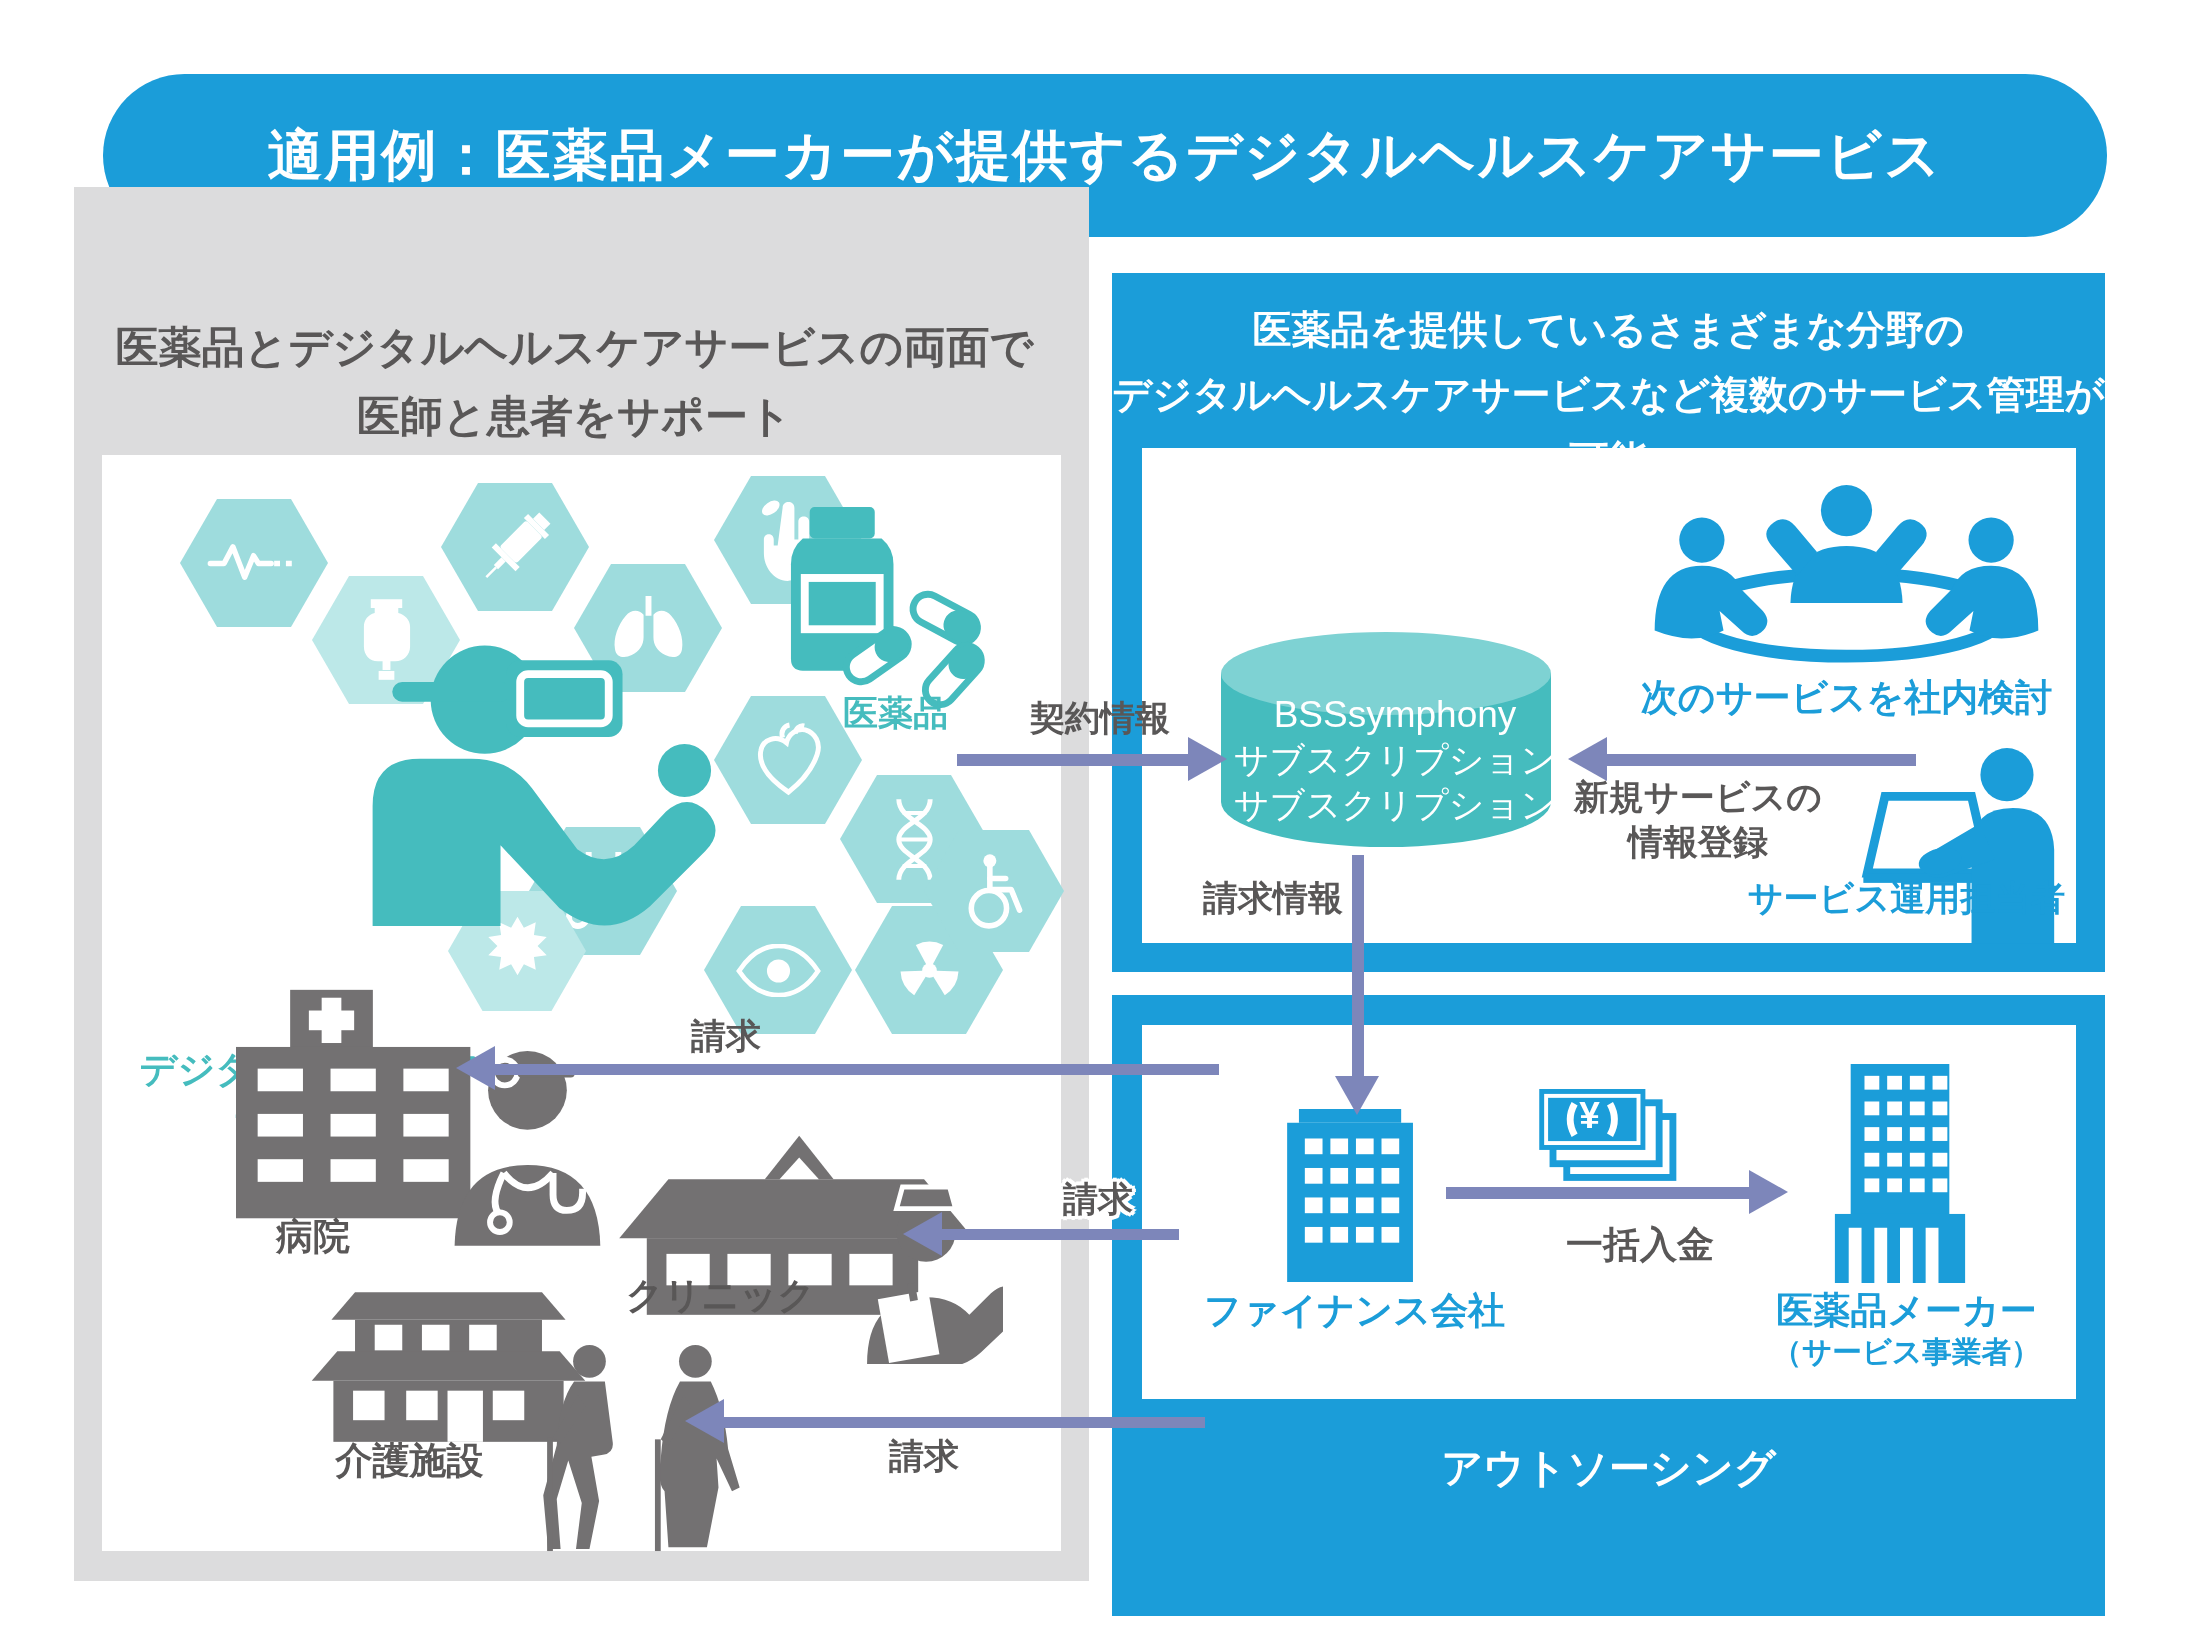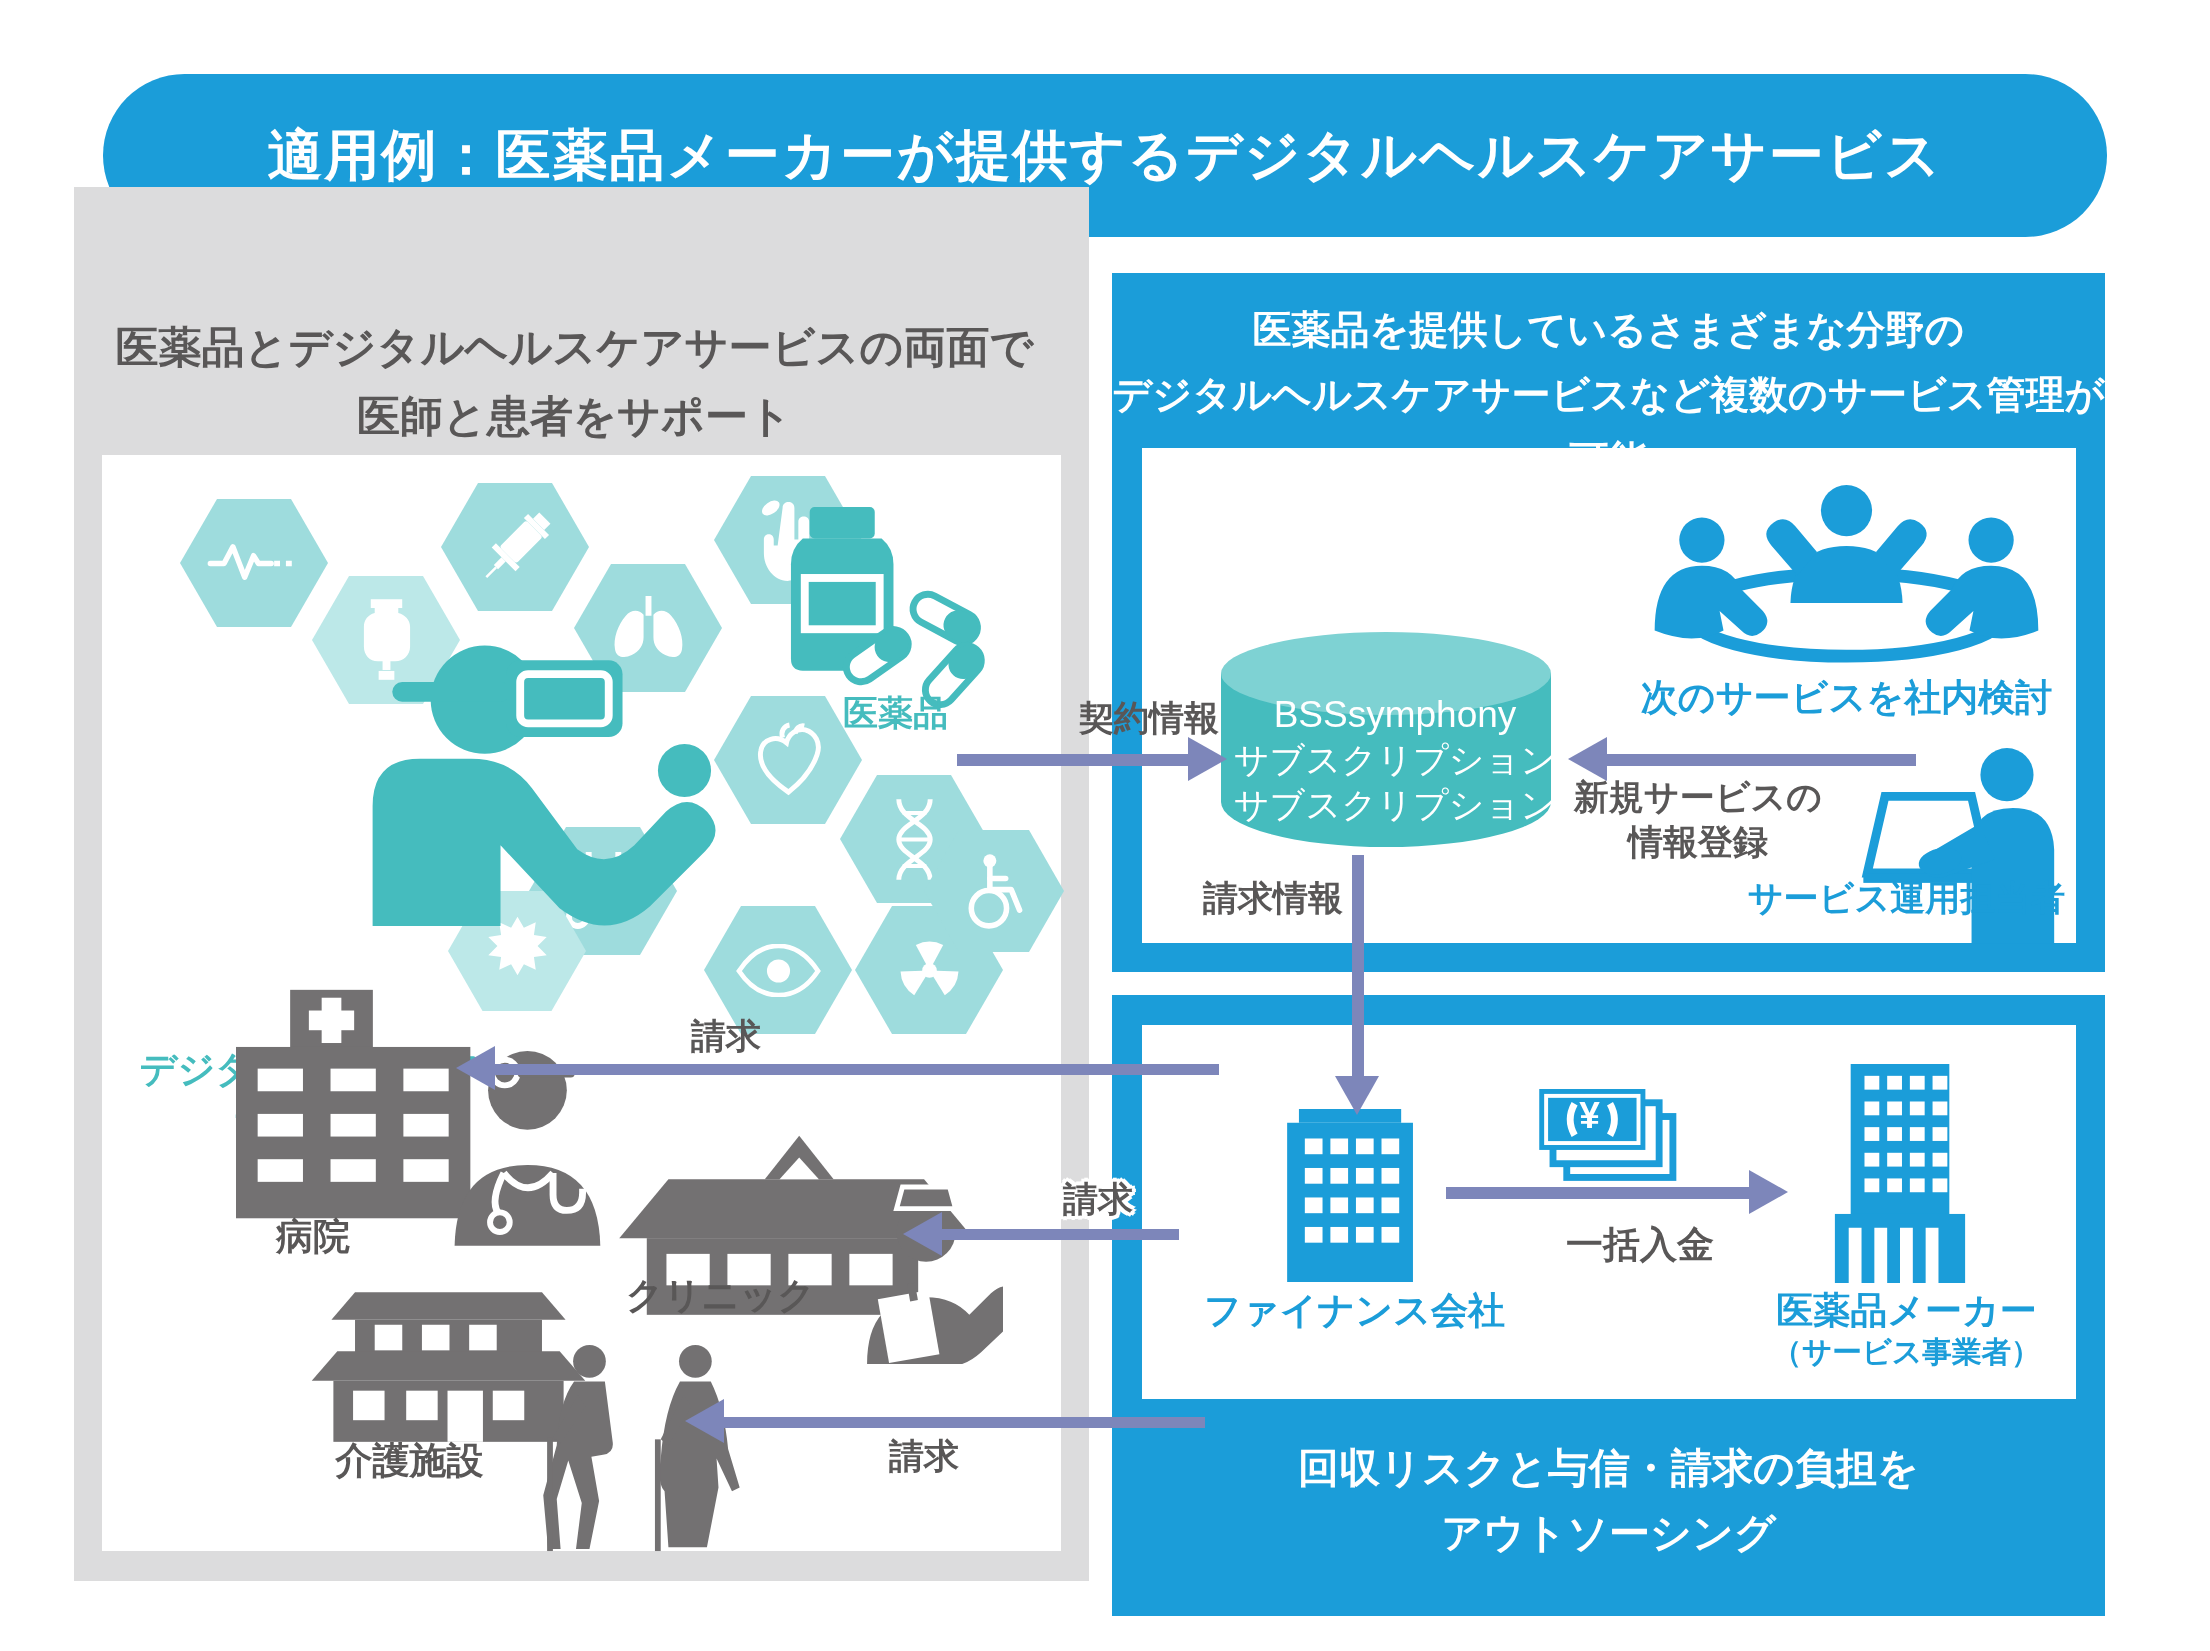--- a/index.html
+++ b/index.html
@@ -331,21 +331,21 @@
         <path d="M150 200 v-96 q0-42 42-42 q40 0 42 42 v96 z"></path>
         <path d="M158 78 l-48 28 q-14 8-8 20 q6 10 20 6 l52-18 z"></path>
         <ellipse cx="118" cy="116" rx="22" ry="13" transform="rotate(-12 118 116)"></ellipse>
       </g>
     </svg>
   </div>
   <div class="abs ctr lab-blue" style="left:1739px;top:875px;width:335px;font-size:35px;">サービス運用担当者</div>
 
   <div class="shaft" style="left:957px;top:754px;width:231px;height:11.8px;"></div>
   <div class="ah right" style="left:1188px;top:737px;"></div>
-  <div class="abs ctr lab-gray" style="left:1031px;top:695px;width:236px;font-size:35px;z-index:13;">契約情報</div>
+  <div class="abs ctr lab-gray" style="left:982px;top:695px;width:236px;font-size:35px;z-index:13;">契約情報</div>
 
   <div class="shaft" style="left:1352px;top:855px;width:11.8px;height:221px;"></div>
   <div class="ah down" style="left:1335px;top:1076px;"></div>
   <div class="abs ctr lab-gray" style="left:1155px;top:875px;width:236px;font-size:35px;z-index:13;">請求情報</div>
 
   <div class="abs panel-blue p-br">
     <div class="inner"></div>
   </div>
 
   <div class="abs" style="left:1279px;top:1109px;width:148px;height:173px;">
@@ -421,21 +421,20 @@
           <rect x="50" y="166" width="13" height="56"></rect>
           <rect x="76" y="166" width="13" height="56"></rect>
           <rect x="102" y="166" width="13" height="56"></rect>
       </g>
     </svg>
   </div>
   <div class="abs ctr lab-blue" style="left:1744px;top:1286px;width:325px;font-size:37px;">医薬品メーカー</div>
   <div class="abs ctr lab-blue" style="left:1744px;top:1332px;width:325px;font-size:29.6px;">（サービス事業者）</div>
 
   <div class="abs ctr h-white" style="left:1112px;top:1436px;width:993px;font-size:41px;">
-    <div>回収リスクと与信・請求の負担を</div>
     <div>アウトソーシング</div>
   </div>
 
   <div class="ah left" style="left:456px;top:1046px;"></div>
   <div class="shaft" style="left:494px;top:1064px;width:725px;height:10.8px;"></div>
   <div class="abs ctr lab-gray" style="left:652px;top:1013px;width:148px;font-size:35px;z-index:13;">請求</div>
 
   <div class="ah left" style="left:903px;top:1212px;"></div>
   <div class="shaft" style="left:941px;top:1229px;width:238px;height:10.8px;"></div>
   <div class="abs ctr lab-gray halo" style="left:1024px;top:1176px;width:148px;font-size:35px;z-index:13;">請求</div>

